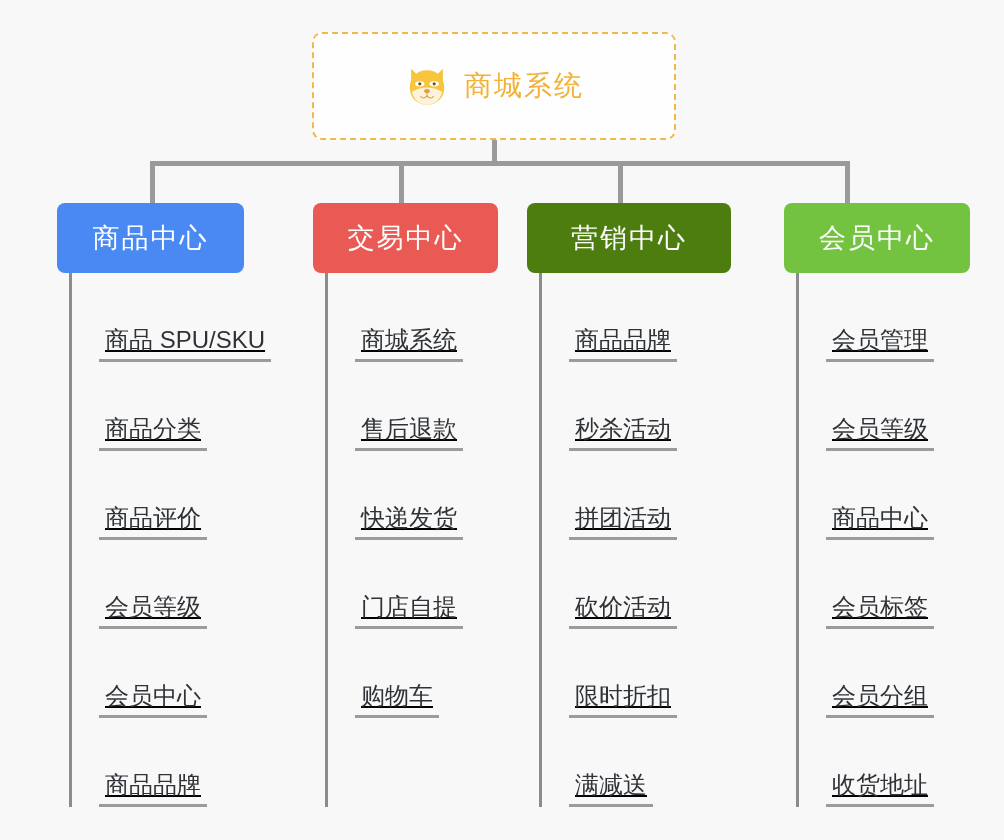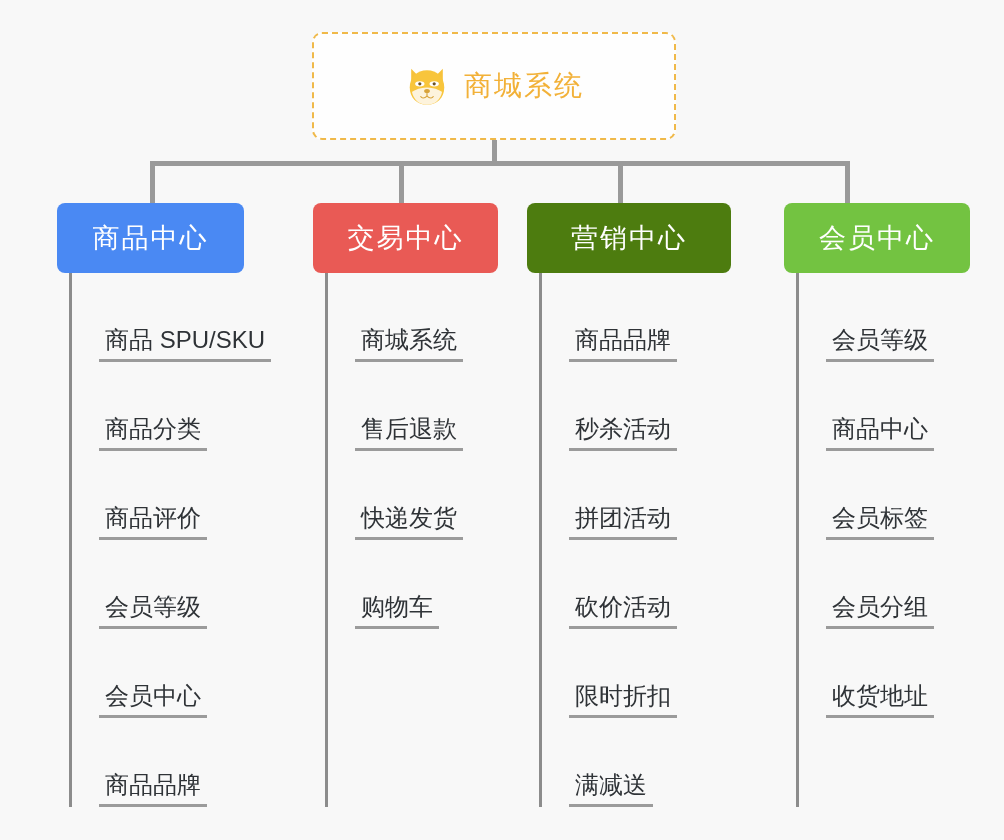--- a/index.html
+++ b/index.html
@@ -86,20 +86,21 @@
     display: flex;
     align-items: center;
     justify-content: center;
     color: #ffffff;
     font-size: 27px;
     letter-spacing: 2px;
   }
   .branch-body {
     position: relative;
     padding-left: 14px;
+    text-decoration: underline;
   }
   .branch-spine {
     position: absolute;
     left: 12px;
     top: 0;
     width: 3px;
     background: #8c8c8c;
   }
   .leaf {
     position: relative;
@@ -195,20 +196,23 @@
       <div class="leaf">
           <span class="leaf-text">商城系统</span>
         </div>
       <div class="leaf">
           <span class="leaf-text">售后退款</span>
         </div>
       <div class="leaf">
           <span class="leaf-text">快递发货</span>
         </div>
       <div class="leaf">
+          <span class="leaf-text">门店自提</span>
+        </div>
+      <div class="leaf">
           <span class="leaf-text">购物车</span>
         </div>
     </div>
   </div>
 
   <div class="branch c2">
     <div class="branch-head">
       <span>营销中心</span>
     </div>
     <div class="branch-body">
@@ -234,20 +238,23 @@
     </div>
   </div>
 
   <div class="branch c3">
     <div class="branch-head">
       <span>会员中心</span>
     </div>
     <div class="branch-body">
       <div class="branch-spine" style="height:534px;"></div>
       <div class="leaf">
+          <span class="leaf-text">会员管理</span>
+        </div>
+      <div class="leaf">
           <span class="leaf-text">会员等级</span>
         </div>
       <div class="leaf">
           <span class="leaf-text">商品中心</span>
         </div>
       <div class="leaf">
           <span class="leaf-text">会员标签</span>
         </div>
       <div class="leaf">
           <span class="leaf-text">会员分组</span>

